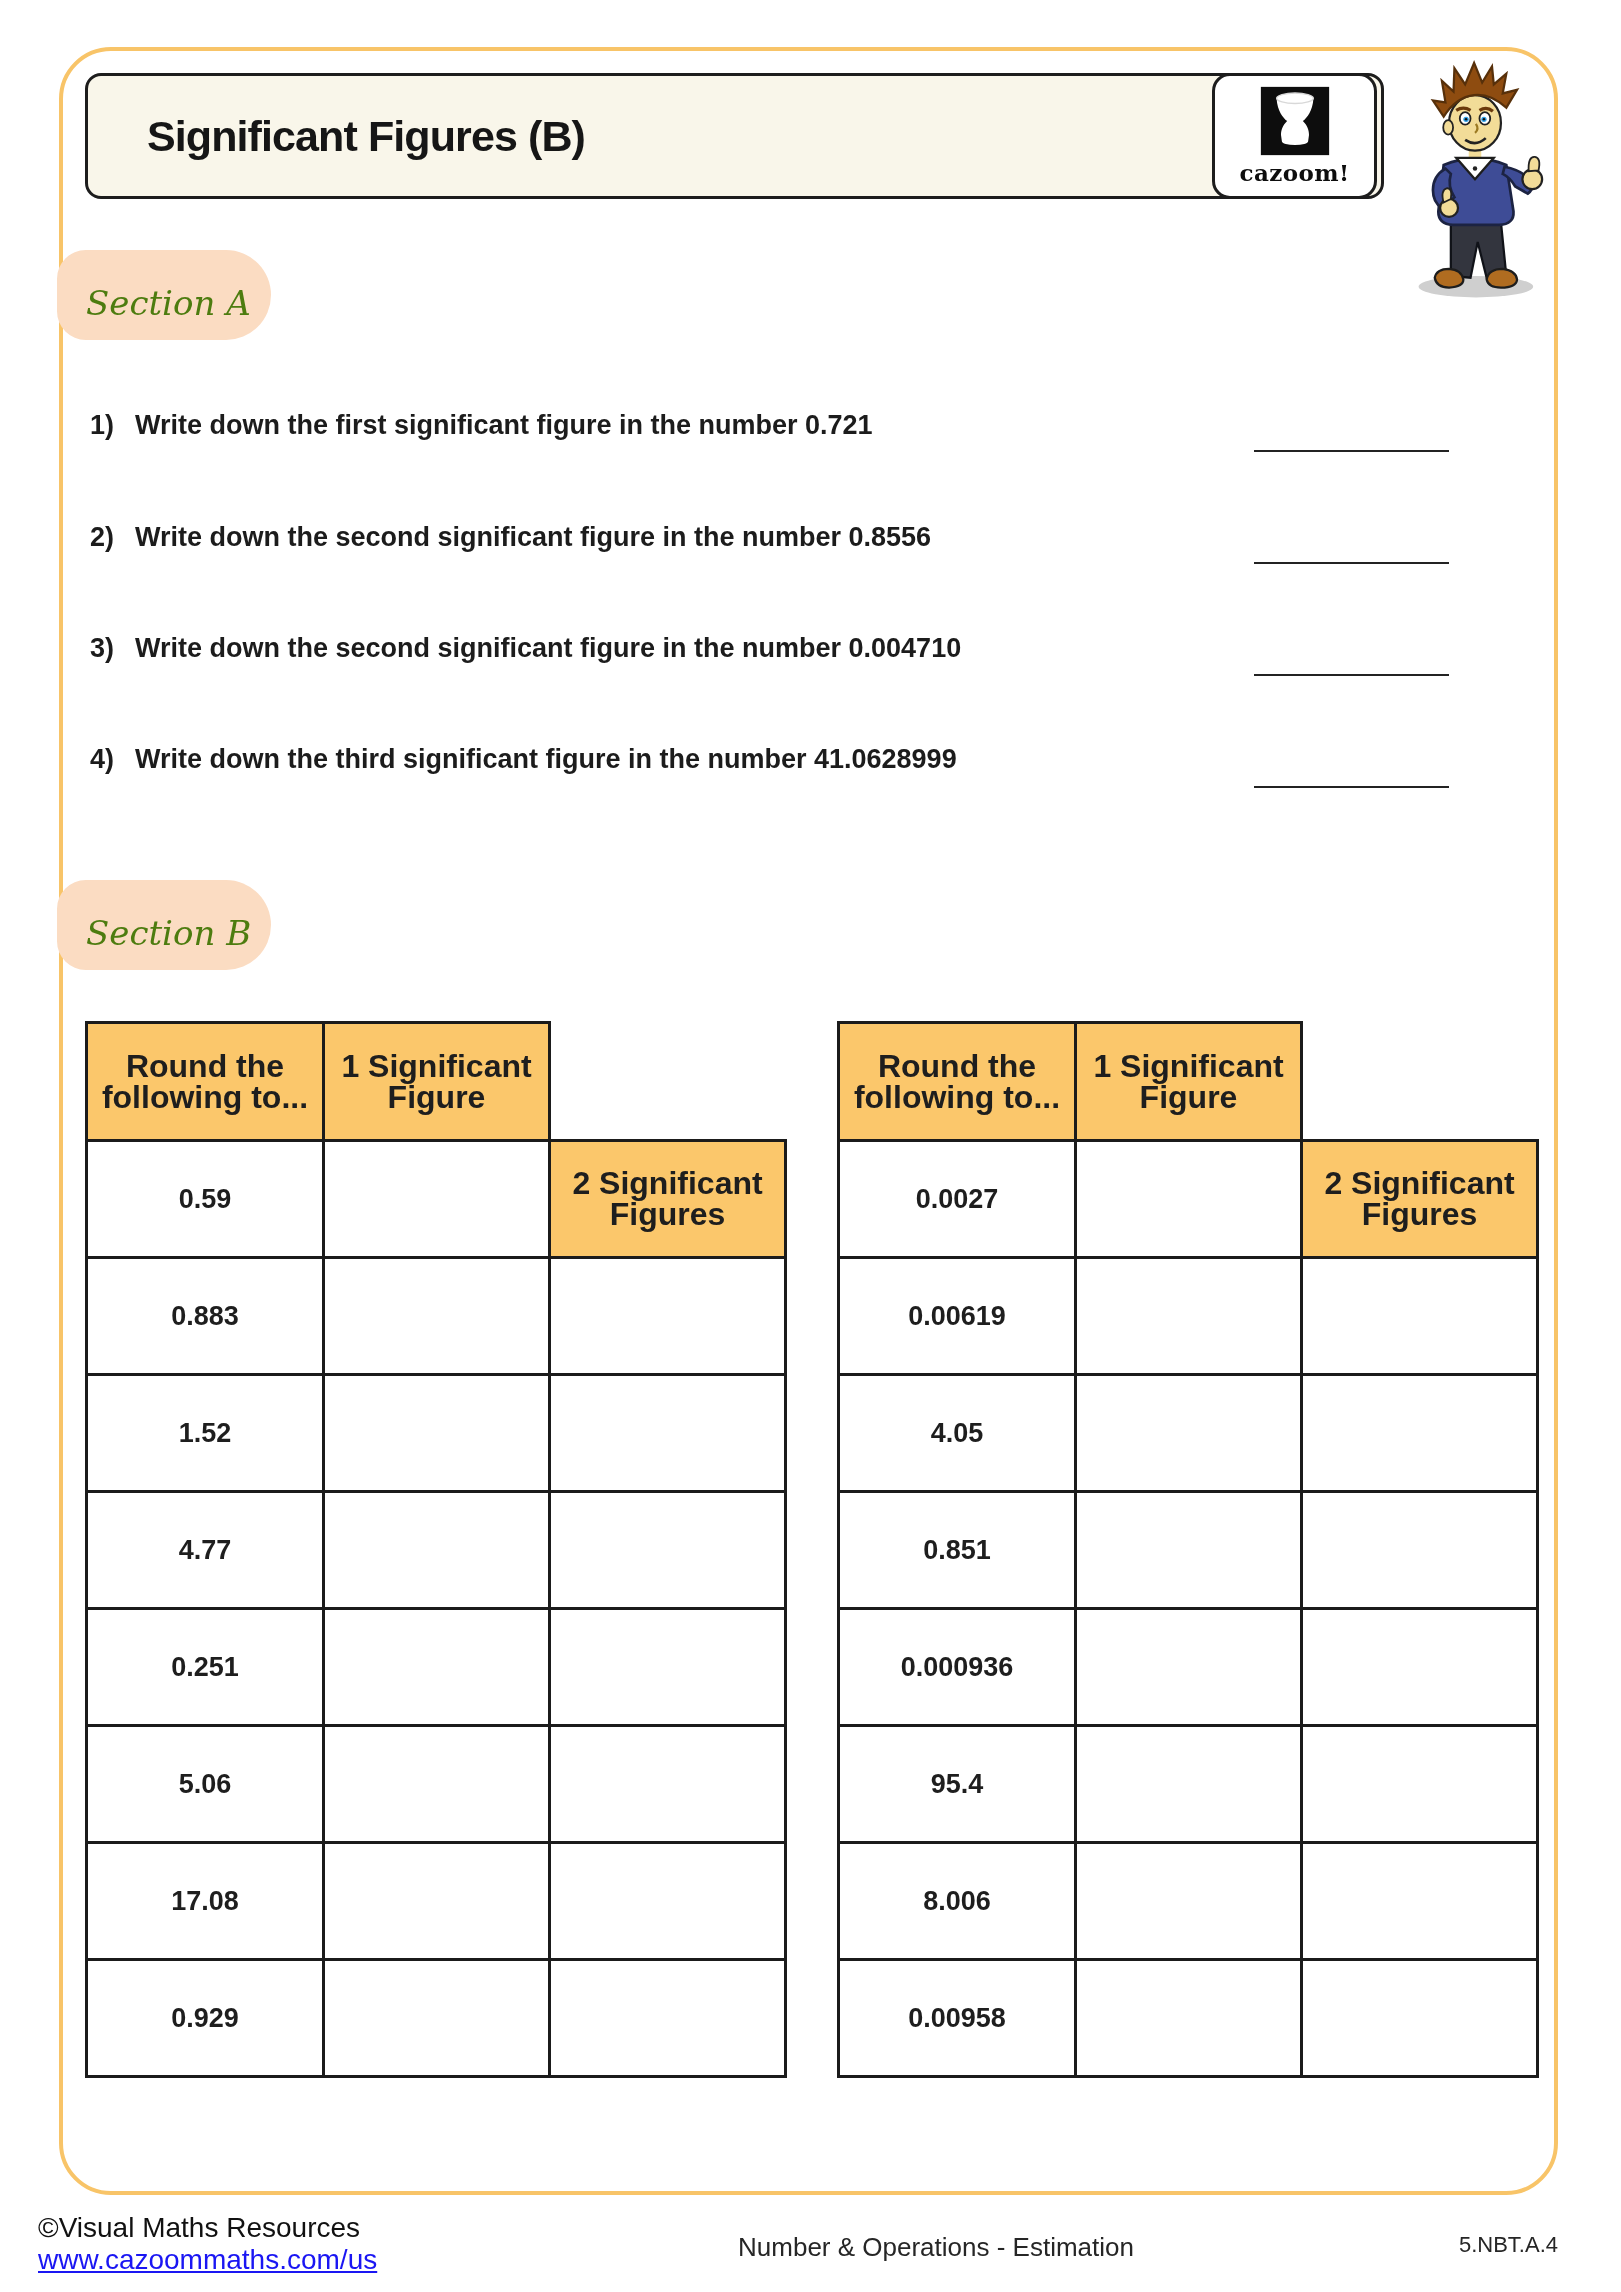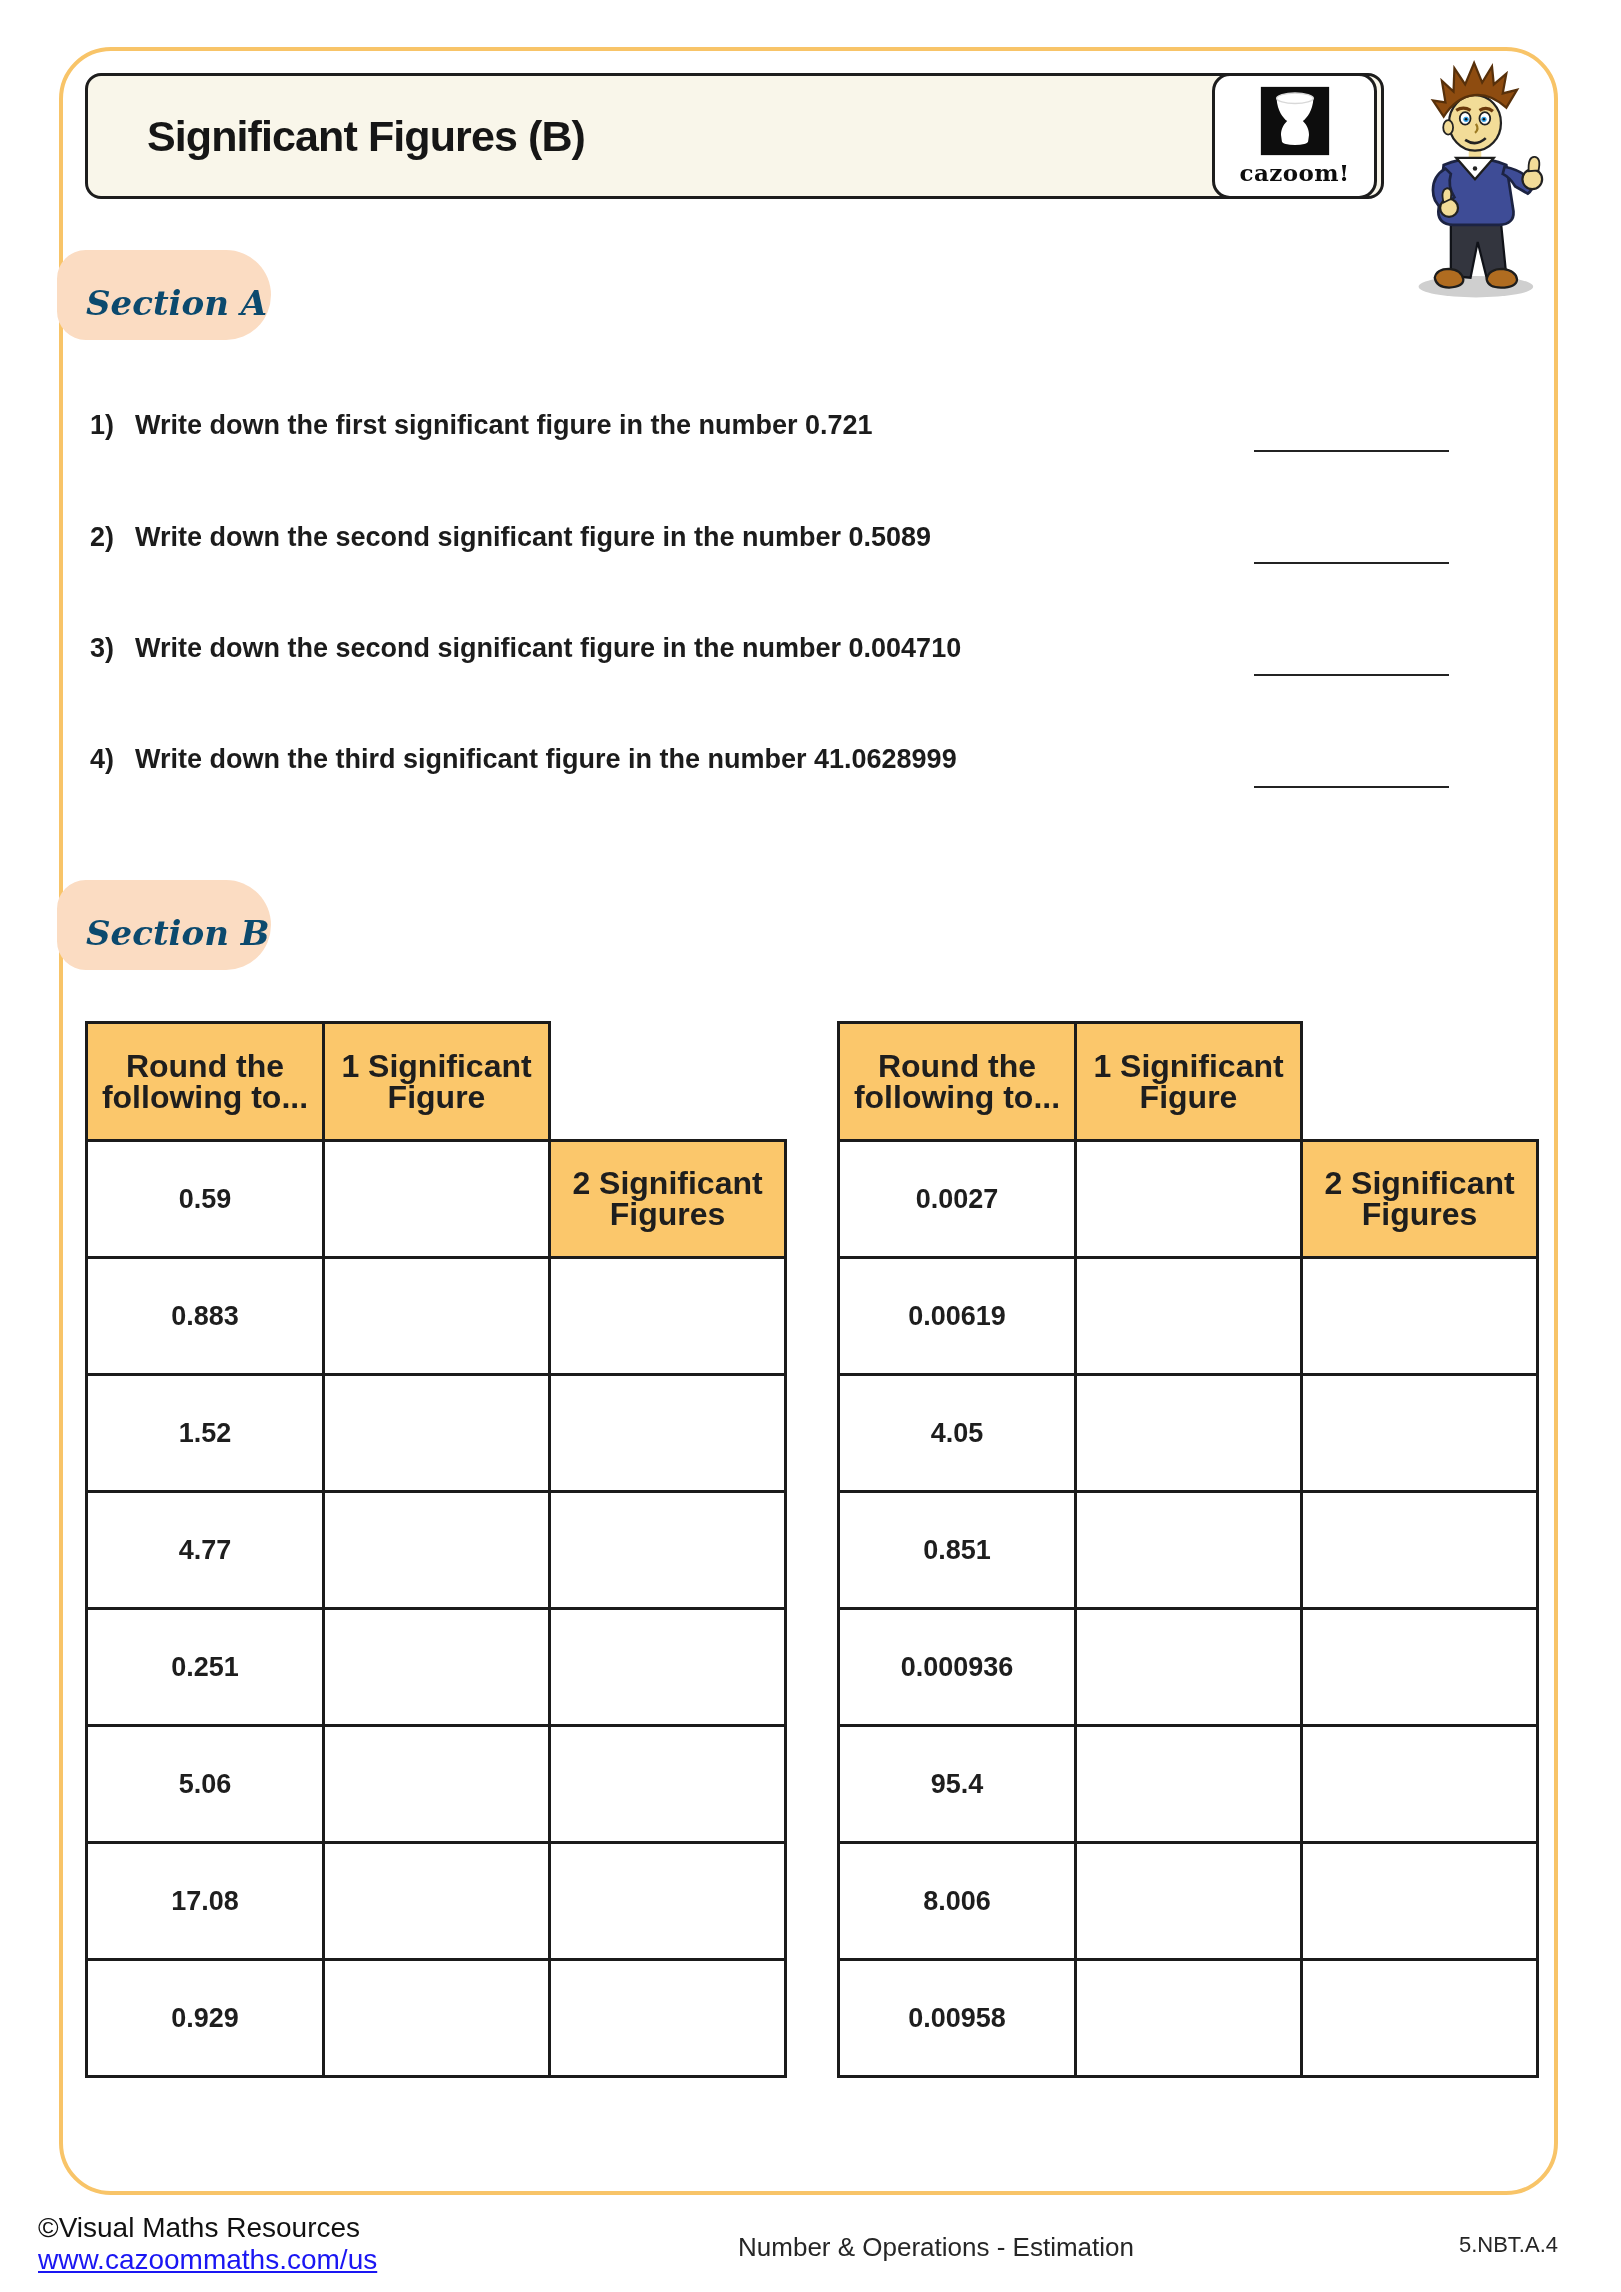--- a/index.html
+++ b/index.html
@@ -21,21 +21,21 @@
             background:#ffffff;border:3.6px solid #1d1d1d;border-radius:18px;
             display:flex;flex-direction:column;align-items:center;justify-content:center;gap:2.7px;}
   .logo-text{font-family:"DejaVu Serif",serif;font-weight:700;font-size:23px;color:#0d0d0d;letter-spacing:0.4px;}
 
   
   .mascot{position:absolute;left:1397px;top:54px;width:156px;height:247px;}
 
   
   .pill{position:absolute;left:57px;width:214px;height:90px;background:#FBDCC2;
         border-radius:30px 47px 47px 30px;display:flex;align-items:center;padding-left:29px;box-sizing:border-box;}
-  .pill-text{font-family:"DejaVu Serif",serif;font-style:italic;font-weight:700;font-size:34px;color:#0c4a6e;margin-top:16px;}
+  .pill-text{font-family:"DejaVu Serif",serif;font-style:italic;font-weight:400;font-size:34px;color:#4d7c0f;margin-top:16px;}
 
   
   .q{position:absolute;left:90px;height:36px;display:flex;align-items:center;
      font-size:27px;font-weight:700;color:#1c1c1c;white-space:nowrap;}
   .qnum{display:inline-block;width:45px;}
   .ansline{position:absolute;left:1254px;width:195px;height:0;border-top:2.7px solid #232323;}
 
   
   .sigtable{position:absolute;top:1021px;border-collapse:collapse;table-layout:fixed;}
   .sigtable td{border:3.6px solid #1b1b1b;padding:14px;text-align:center;vertical-align:middle;background:#ffffff;}
@@ -106,21 +106,21 @@
   </div>
 
   <div class="q" style="top:407px">
     <span class="qnum">1)</span>
     <span>Write down the first significant figure in the number 0.721</span>
   </div>
   <div class="ansline" style="top:450px"></div>
 
   <div class="q" style="top:519px">
     <span class="qnum">2)</span>
-    <span>Write down the second significant figure in the number 0.5089</span>
+    <span>Write down the second significant figure in the number 0.8556</span>
   </div>
   <div class="ansline" style="top:562px"></div>
 
   <div class="q" style="top:630px">
     <span class="qnum">3)</span>
     <span>Write down the second significant figure in the number 0.004710</span>
   </div>
   <div class="ansline" style="top:674px"></div>
 
   <div class="q" style="top:741px">

